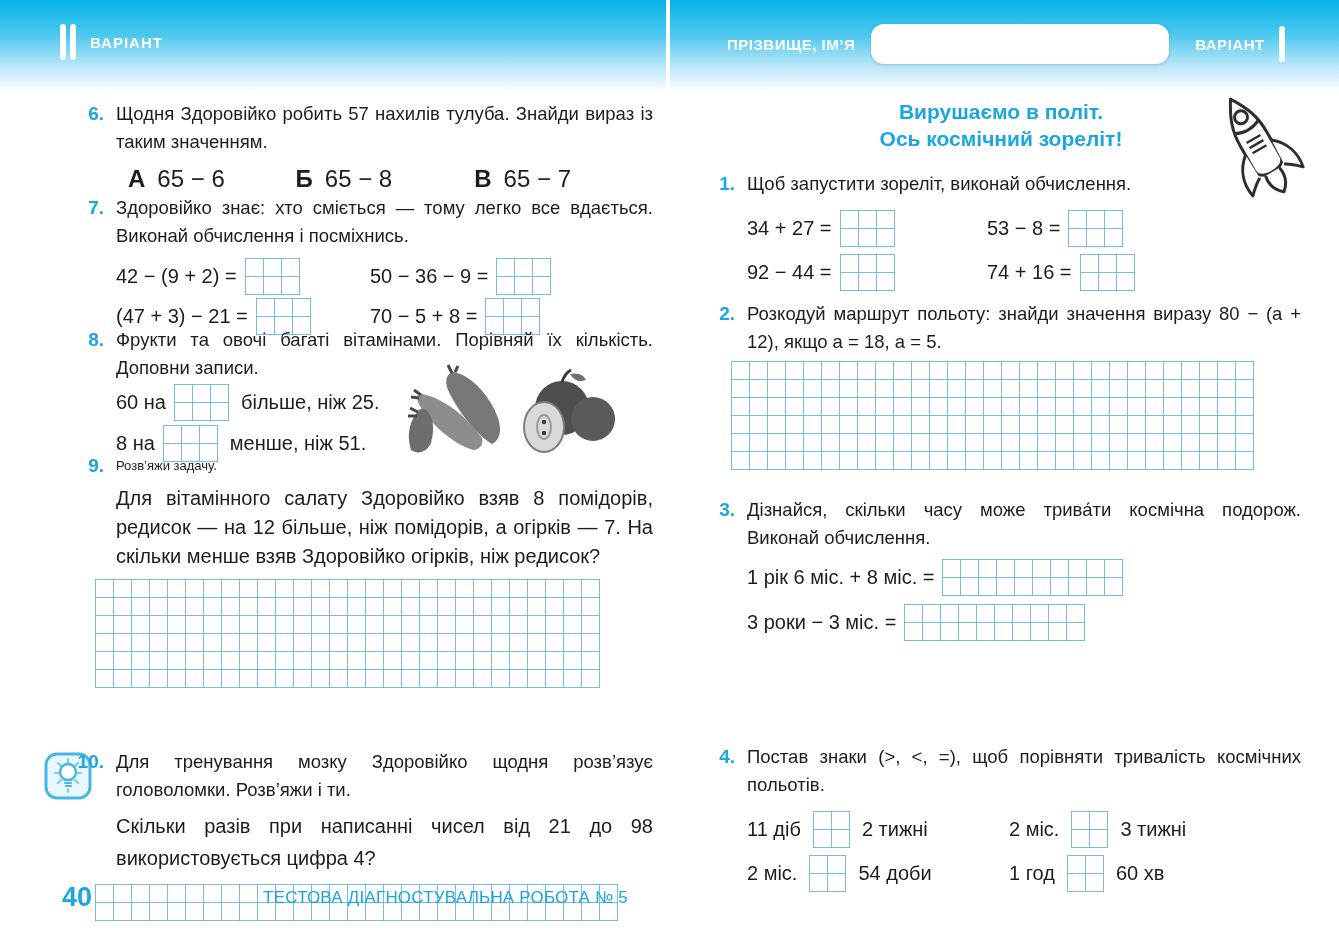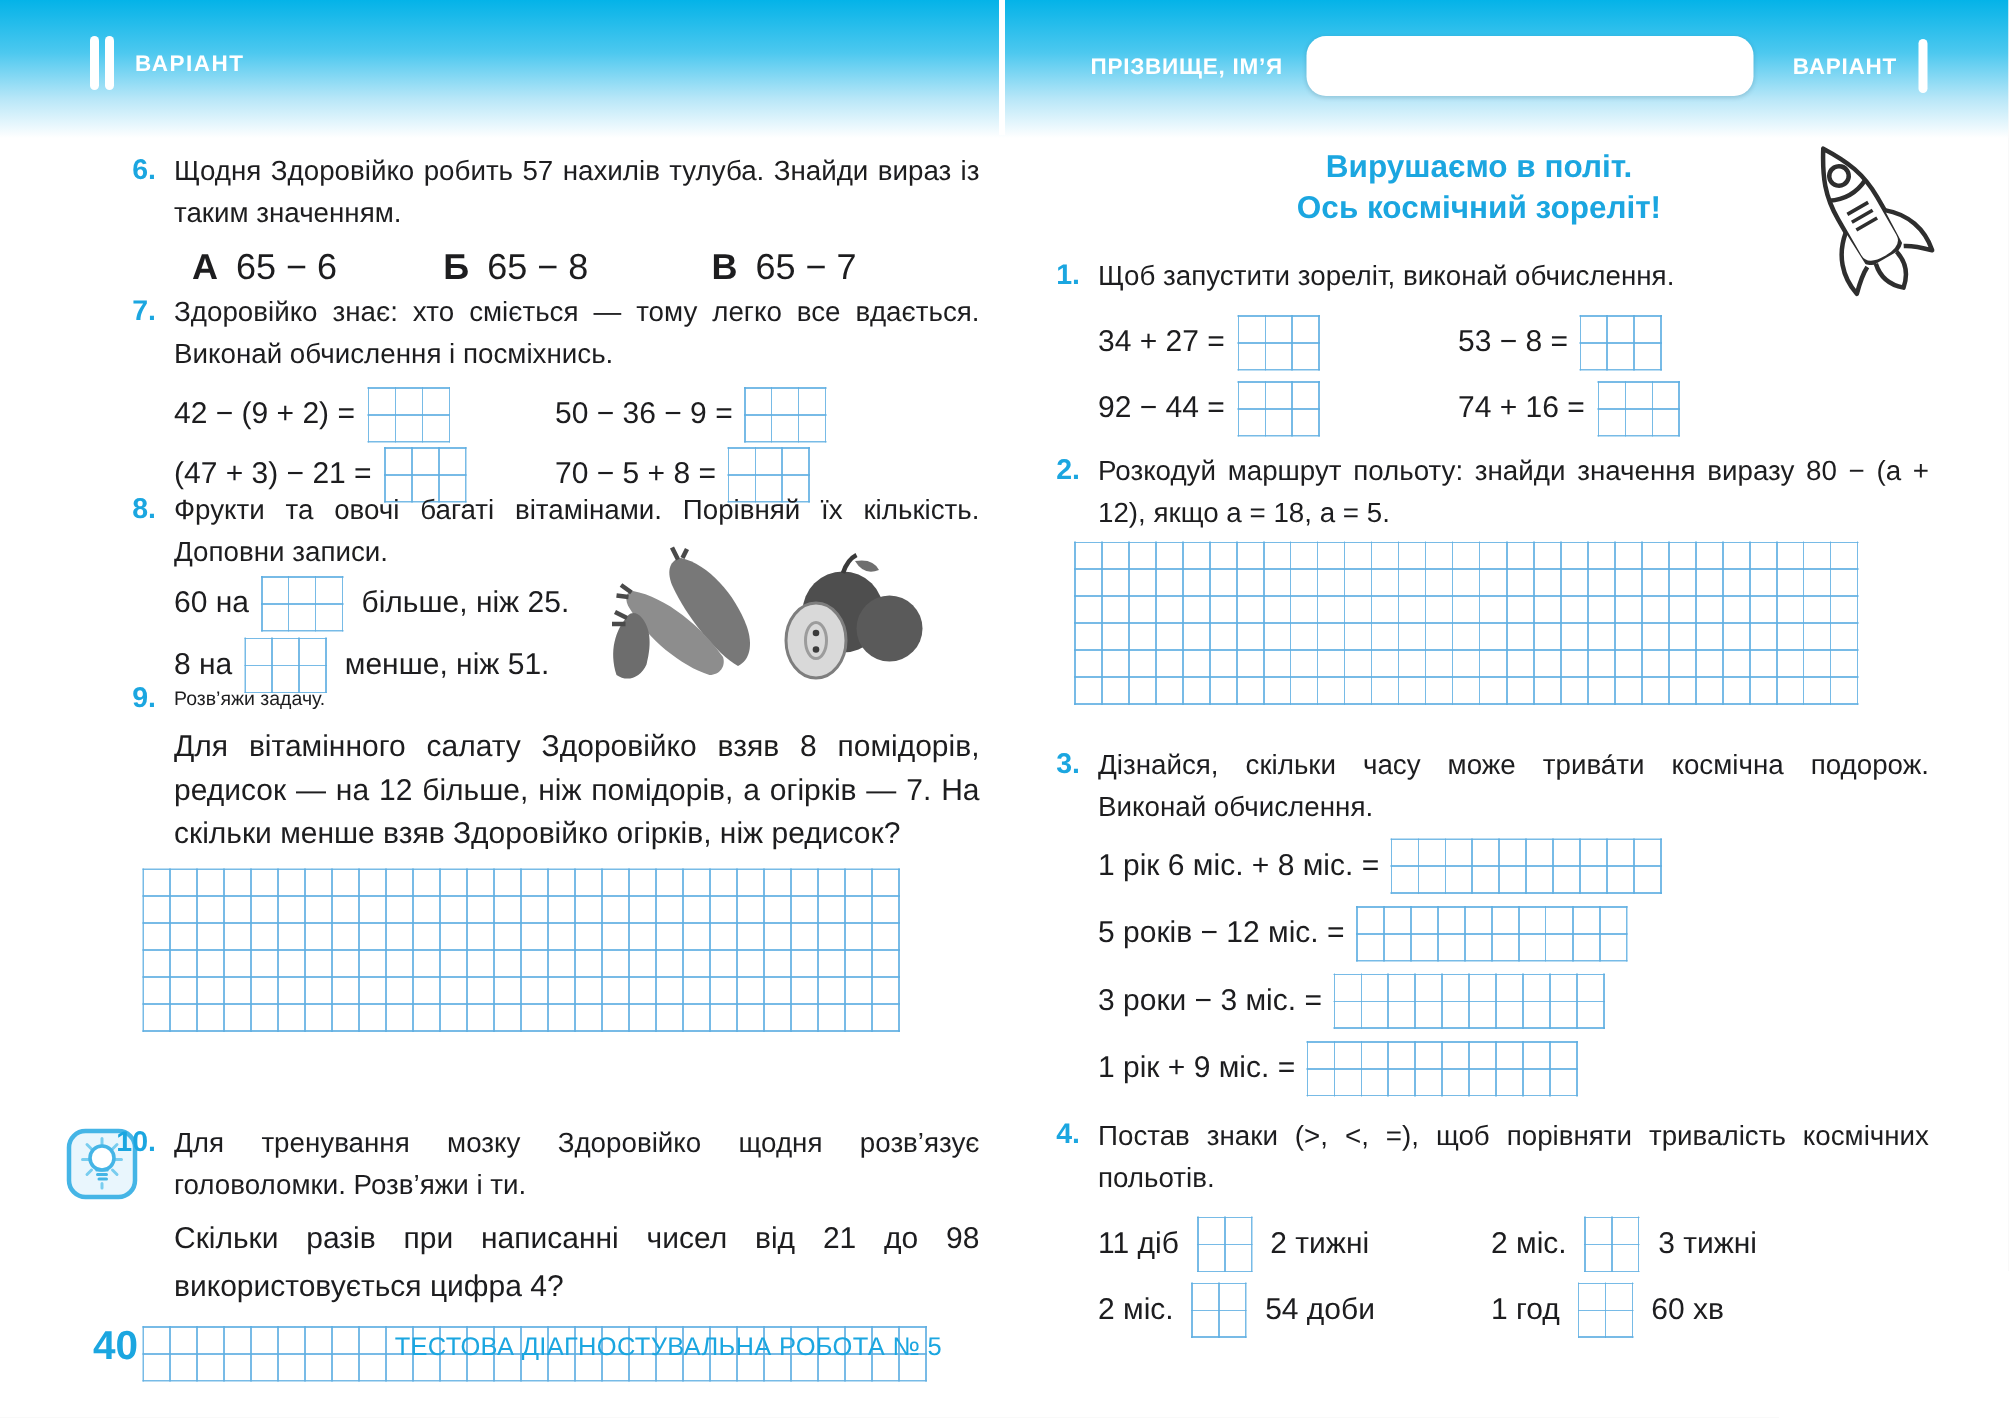--- a/index.html
+++ b/index.html
@@ -19,21 +19,21 @@
   .bars{display:flex;gap:4px;margin-right:14px}
   .vbar{width:6px;height:36px;background:#fff;border-radius:3px;display:inline-block}
   .name-row{position:absolute;left:727px;top:24px;display:flex;align-items:center;color:#fff;font-weight:bold;font-size:15px;letter-spacing:.5px}
   .nf-input{width:298px;height:40px;background:#fff;border:none;border-radius:13px;margin-left:16px;box-shadow:0 1px 3px rgba(0,60,90,.18)}
   .nf-variant{margin-left:26px}
   .name-row .bars{margin:0 0 0 14px}
 
   
   .pg{position:absolute;top:0;height:945px}
   .pg-l{left:0;width:669px}
-  .pg-r{left:636px;width:670px}
+  .pg-r{left:651px;width:670px}
 
   .task{position:absolute;display:flex;align-items:flex-start}
   .tnum{flex:0 0 36px;text-align:right;color:var(--accent);font-weight:bold;font-size:19px;line-height:28px;margin-right:12px}
   .tbody{flex:1;min-width:0}
   .ttext{font-size:18.5px;line-height:28px;text-align:justify}
   .serif{font-family:Liberation Sans, sans-serif;font-size:20px}
 
   
   .ggrid{
     background-image:
@@ -280,29 +280,21 @@
 
     <div class="task t3">
       <span class="tnum">3.</span>
       <div class="tbody">
         <div class="ttext">Дізнайся, скільки часу може трива́ти космічна подорож. Виконай обчислення.</div>
         <div class="eqrowW">
             <span class="serif">1 рік 6 міс. + 8 міс. =</span>
             <span class="ggrid abox10"></span>
           </div>
         <div class="eqrowW">
-            <span class="serif">5 років − 12 міс. =</span>
-            <span class="ggrid abox10"></span>
-          </div>
-        <div class="eqrowW">
             <span class="serif">3 роки − 3 міс. =</span>
-            <span class="ggrid abox10"></span>
-          </div>
-        <div class="eqrowW">
-            <span class="serif">1 рік + 9 міс. =</span>
             <span class="ggrid abox10"></span>
           </div>
       </div>
     </div>
 
     <div class="task t4">
       <span class="tnum">4.</span>
       <div class="tbody">
         <div class="ttext">Постав знаки (&gt;, &lt;, =), щоб порівняти тривалість космічних польотів.</div>
         <div class="cmpgrid">

